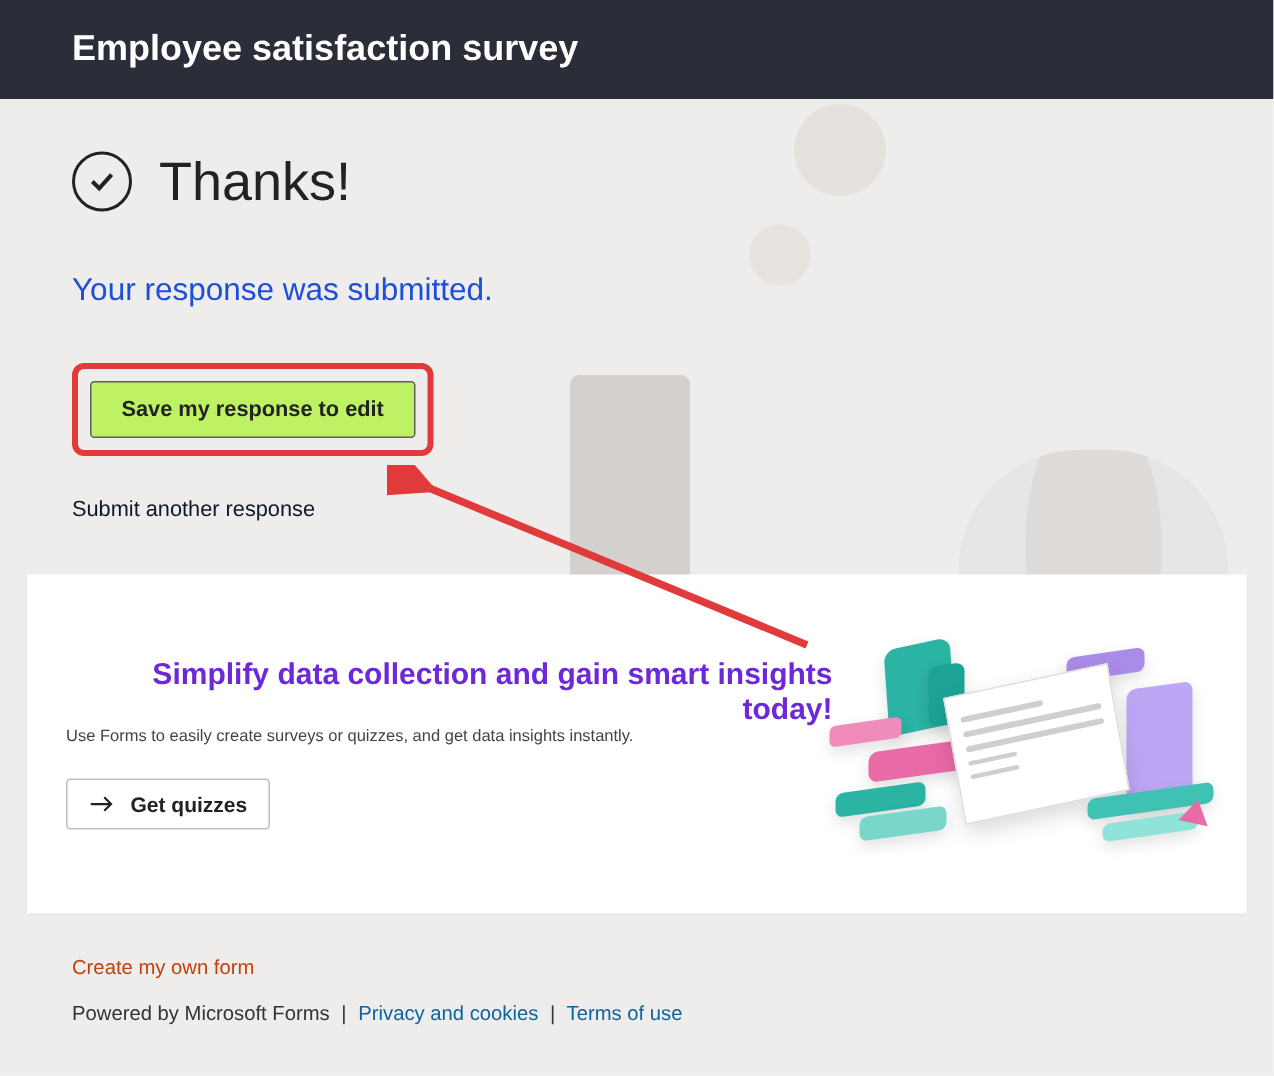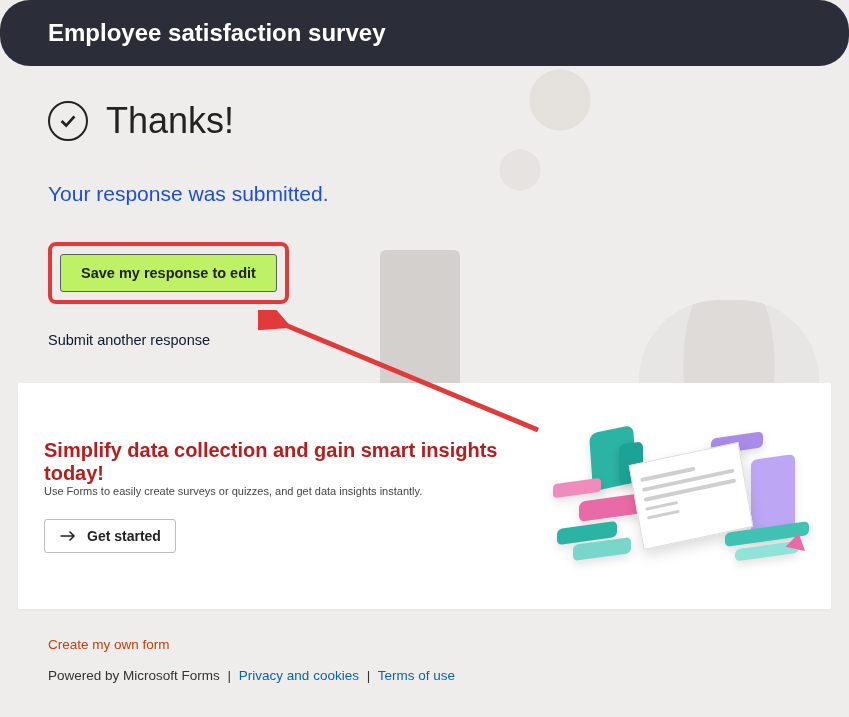--- a/index.html
+++ b/index.html
@@ -23,21 +23,21 @@
     opacity: 0.35;
   }
   .bg-screen {
     position: absolute; left: 380px; top: 250px; width: 80px; height: 160px;
     background: rgba(130,120,110,0.25); border-radius: 6px;
   }
 
   .header {
     position: relative; z-index: 2;
     height: 66px; background: #2b2e39;
-    display: flex; align-items: center; padding: 0 48px; border-radius: 30px;
+    display: flex; align-items: center; padding: 0 48px;
   }
   .header-title { color: #fff; font-size: 24px; font-weight: 600; }
 
   .content {
     position: relative; z-index: 2;
     padding: 28px 48px 0 48px;
   }
 
   .thanks-row { display: flex; align-items: center; gap: 18px; margin-top: 6px; }
   .check-circle {
@@ -68,21 +68,21 @@
 
   
   .promo {
     position: relative; z-index: 2;
     margin: 34px 18px 0 18px;
     background: #fff; display:flex; align-items: center; justify-content: space-between;
     padding: 38px 26px 38px 26px; min-height: 184px;
     box-shadow: 0 1px 2px rgba(0,0,0,0.04);
   }
   .promo-left { max-width: 520px; }
-  .promo-title { font-size: 20px; font-weight: 700; color: #b91c1c; }
+  .promo-title { font-size: 20px; font-weight: 700; color: #6d28d9; text-align: right; }
   .promo-sub { margin-top: 0; font-size: 11px; color: #444; }
   .get-started {
     margin-top: 22px; display: inline-flex; align-items: center; gap: 10px;
     border: 1px solid #bdbdbd; background: #fff; color: #222;
     padding: 8px 14px; font-size: 14px; font-weight: 600; border-radius: 3px; cursor: pointer;
   }
   .get-started svg { width: 18px; height: 14px; stroke: #222; fill: none; stroke-width: 2; }
 
   .promo-art {
     position: relative; width: 250px; height: 150px; flex: 0 0 auto;
@@ -160,21 +160,21 @@
 
 <div class="promo">
   <div class="promo-left">
     <div class="promo-title">Simplify data collection and gain smart insights today!</div>
     <div class="promo-sub">Use Forms to easily create surveys or quizzes, and get data insights instantly.</div>
     <button class="get-started">
       <svg viewBox="0 0 24 16">
           <line x1="2" y1="8" x2="20" y2="8"></line>
           <polyline points="14 2 20 8 14 14"></polyline>
         </svg>
-      <span>Get started</span>
+      <span>Get quizzes</span>
     </button>
   </div>
   <div class="promo-art">
     <div class="blk b-purp2"></div>
     <div class="blk b-teal1"></div>
     <div class="blk b-teal2"></div>
     <div class="blk b-pink2"></div>
     <div class="blk b-pink1"></div>
     <div class="blk b-teal3"></div>
     <div class="blk b-teal4"></div>

